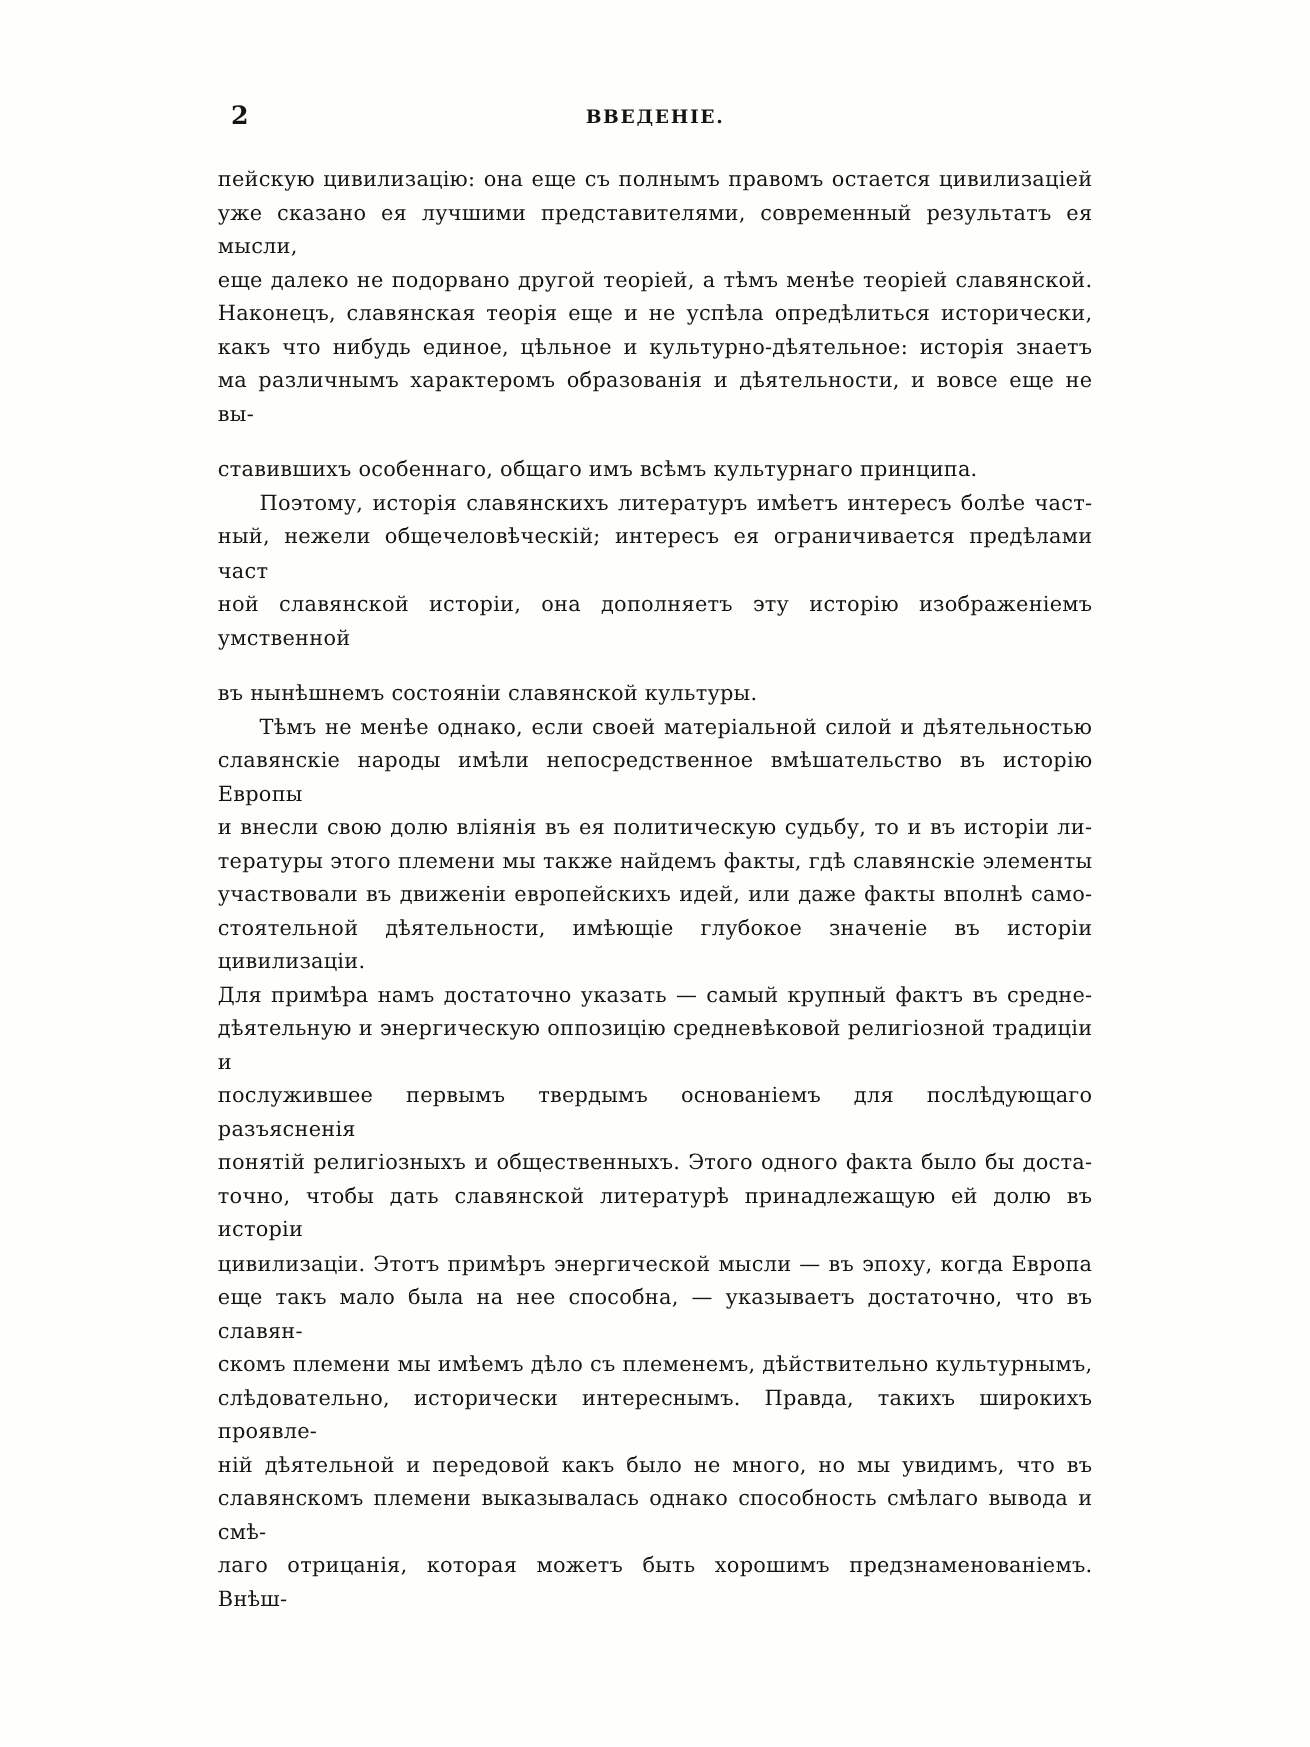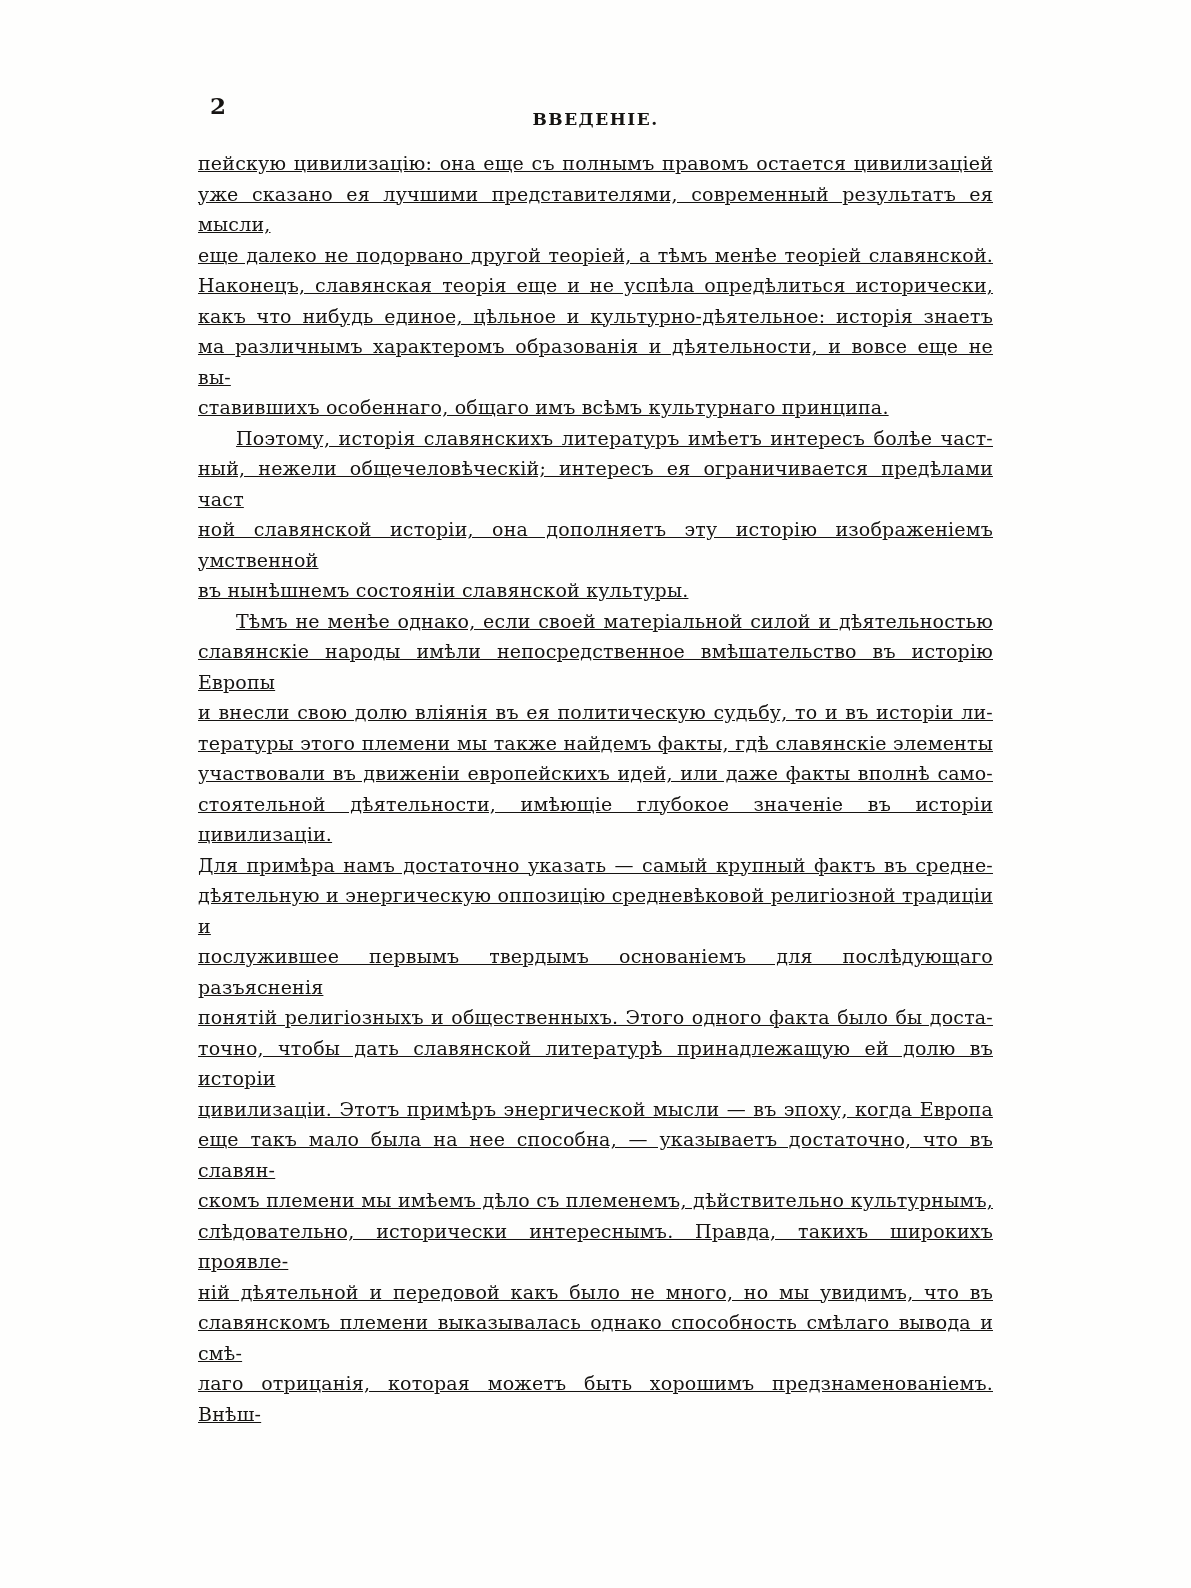--- a/index.html
+++ b/index.html
@@ -30,43 +30,43 @@
     position: absolute;
     left: 12px;
     top: 0;
     font-size: 23px;
     font-weight: bold;
   }
   .header-title {
     position: absolute;
     left: 0;
     right: 0;
-    top: 17px;
+    top: 5px;
     text-align: center;
     font-size: 17px;
     font-weight: bold;
     letter-spacing: 1.5px;
   }
   .text-block {
     font-size: 19px;
     line-height: 30.5px;
   }
   .line {
     text-align: justify;
     text-align-last: justify;
     white-space: normal;
     letter-spacing: 0.2px;
-    text-decoration: underline;
   }
   .line.indent {
     text-indent: 38px;
   }
   .line.par-last {
     text-align: left;
     text-align-last: left;
+    margin-top: 20px;
   }
 </style>
 </head>
 <body>
 
 <div class="page">
   <div class="content">
     <div class="page-header">
       <span class="page-number">2</span>
       <span class="header-title">ВВЕДЕНІЕ.</span>

